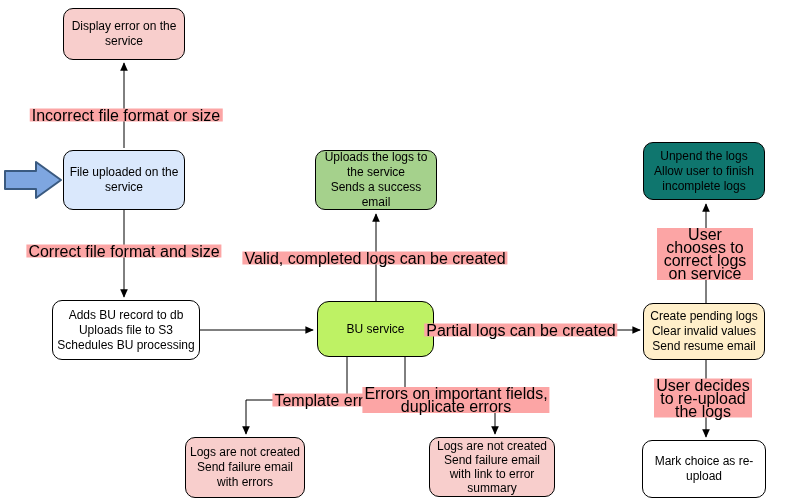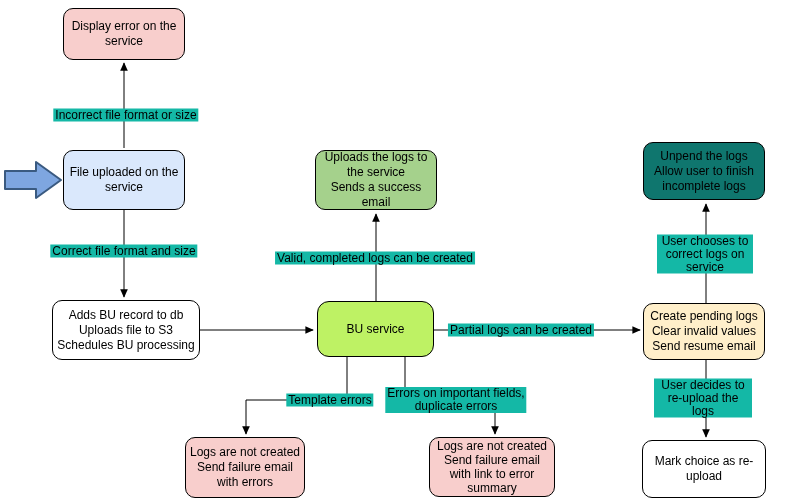--- a/index.html
+++ b/index.html
@@ -18,22 +18,22 @@
     text-align:center;
     border:1px solid #000000;
     border-radius:10px;
     font-size:12px;line-height:15px;color:#000000;
     white-space:pre-line;
     padding:2px;
   }
   .elabel{
     position:absolute;
     transform:translate(-50%,-50%);
-    background:#14b8a6;
-    font-size:12px;line-height:13px;color:#000000;
+    background:#fca5a5;
+    font-size:16px;line-height:13px;color:#000000;
     white-space:pre-line;
     text-align:center;
     padding:0 2px;
   }
 </style>
 </head>
 <body>
 
 <div id="canvas">
 

